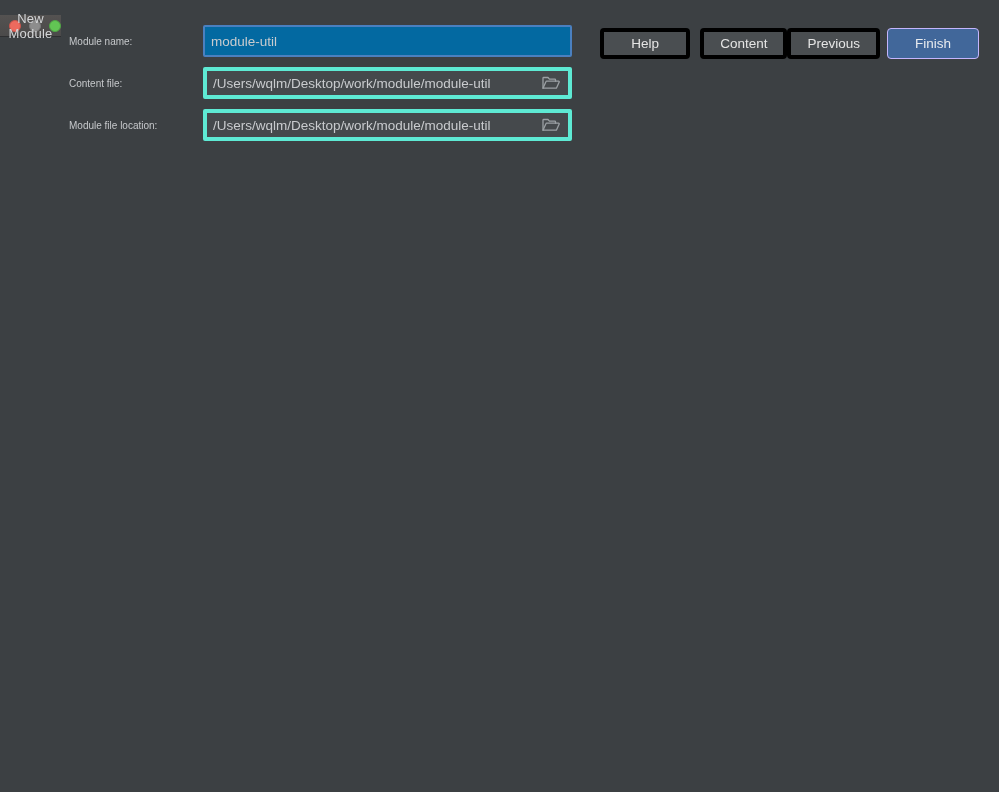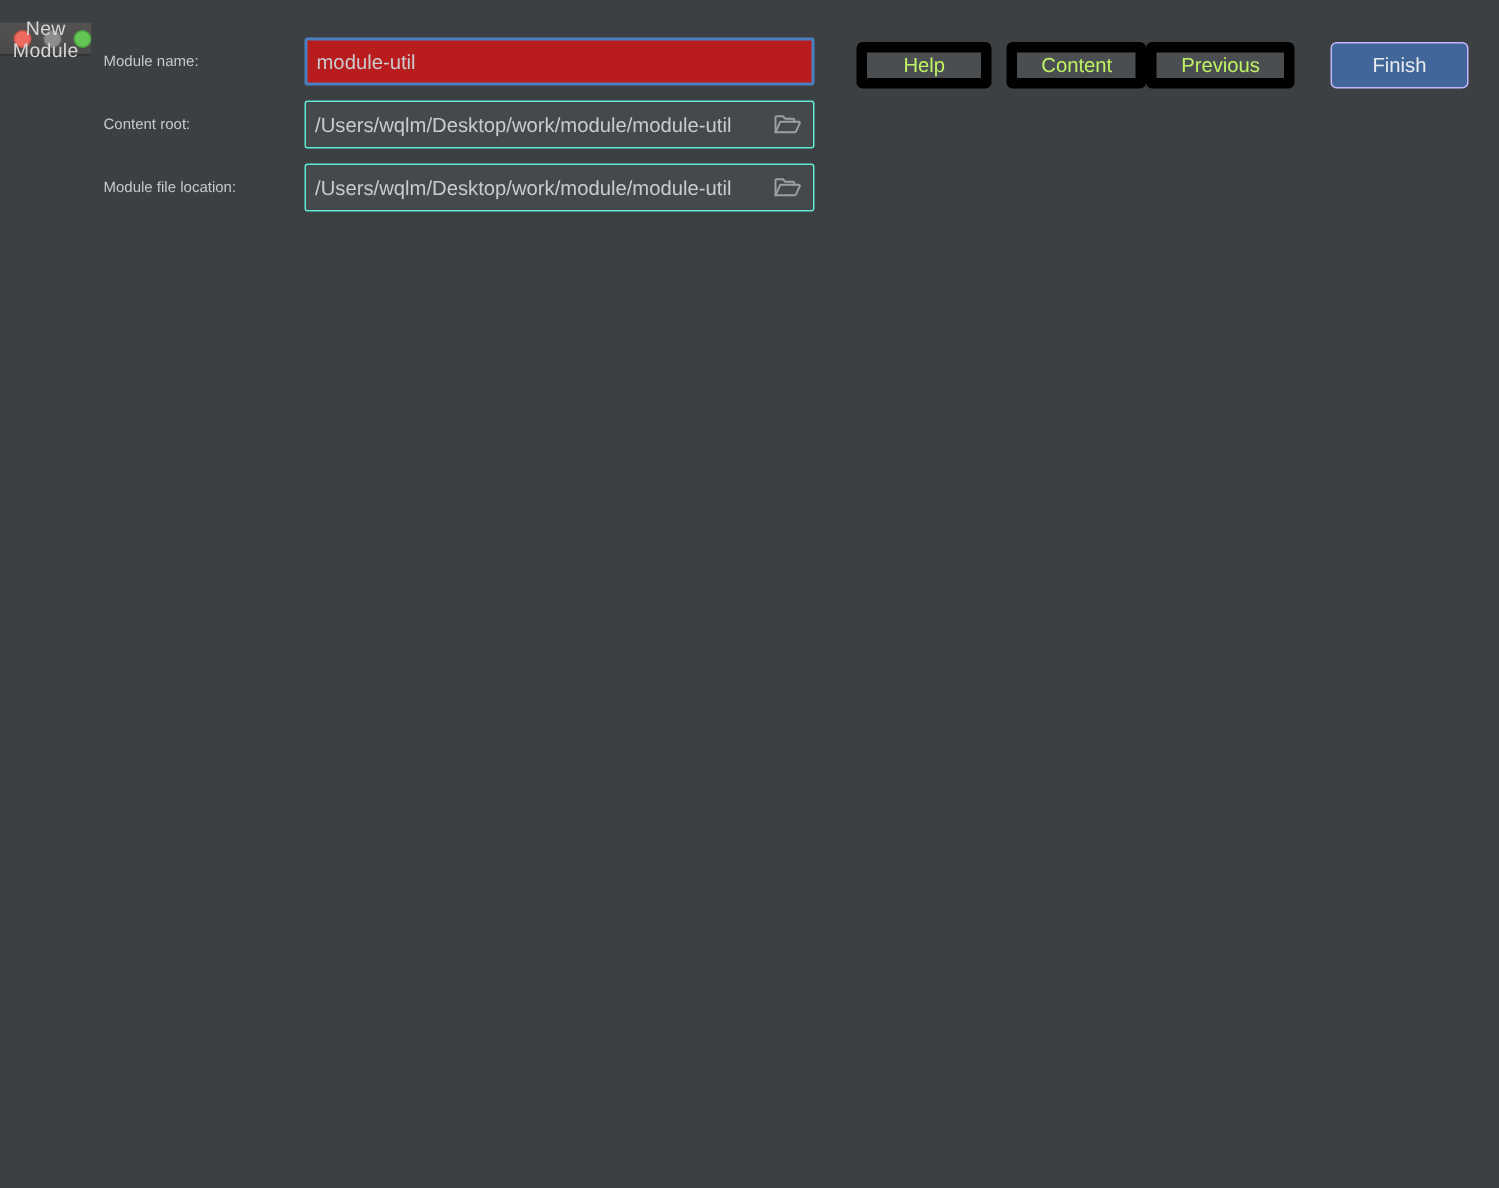--- a/index.html
+++ b/index.html
@@ -79,29 +79,29 @@
     padding-right: 7px;
     font-size: 10px;
     color: #c6c8cb;
     white-space: nowrap;
   }
   .field {
     position: relative;
     flex: 1 1 auto;
     height: 32px;
     background: #45494c;
-    border: 1px solid #5eead4;
+    border: 4px solid #5eead4;
     border-radius: 2px;
     display: flex;
     align-items: center;
     padding: 0 4px 0 6px;
   }
   .field.focused {
     border: 2px solid #4a80c0;
-    background: #b91c1c;
+    background: #0369a1;
   }
   .field-value {
     flex: 1 1 auto;
     font-size: 13.5px;
     color: #c9cbce;
     white-space: nowrap;
     overflow: hidden;
   }
   .browse {
     flex: 0 0 26px;
@@ -117,31 +117,31 @@
   .buttonbar {
     flex: 0 0 56px;
     height: 56px;
     background: #3c4043;
     border-top: 1px solid #3c4043;
     display: flex;
     align-items: center;
     padding: 0 20px;
   }
   .bb-left  { display: flex; gap: 10px; }
-  .bb-right { display: flex; gap: 24px; margin-left: auto; text-align: right; }
+  .bb-right { display: flex; gap: 7px; margin-left: auto; text-align: right; }
 
   .btn {
     min-width: 84px;
     height: 31px;
     padding: 0 16px;
     border-radius: 4px;
     font-size: 13.5px;
-    color: #bef264;
+    color: #e5e5e5;
     background: #4a4e51;
-    border: 7px solid #000000;
+    border: 4px solid #000000;
     display: inline-flex;
     align-items: center;
     justify-content: center;
     white-space: nowrap;
     cursor: default;
   }
   .btn.primary {
     background: #41679a;
     border: 1px solid #c4b5fd;
     color: #e8ebef;
@@ -169,21 +169,21 @@
     <div class="form">
 
       <div class="row">
         <div class="row-label">Module name:</div>
         <div class="field focused">
           <span class="field-value">module-util</span>
         </div>
       </div>
 
       <div class="row">
-        <div class="row-label">Content root:</div>
+        <div class="row-label">Content file:</div>
         <div class="field">
           <span class="field-value">/Users/wqlm/Desktop/work/module/module-util</span>
           <span class="browse">
             <svg width="18" height="14" viewBox="0 0 18 14" fill="none">
               <path d="M1 12.2V2.2c0-.4.3-.7.7-.7h4.3l1.4 1.6h5.4c.4 0 .7.3.7.7v1.4" stroke="#9ba0a4" stroke-width="1.3" stroke-linejoin="round" stroke-linecap="round"></path>
               <path d="M1 12.2 3.9 5.7c.1-.3.4-.5.7-.5h12c.5 0 .8.5.6.9l-2.6 5.6c-.1.3-.4.5-.7.5H1.6" stroke="#9ba0a4" stroke-width="1.3" stroke-linejoin="round" stroke-linecap="round"></path>
             </svg>
           </span>
         </div>
       </div>

